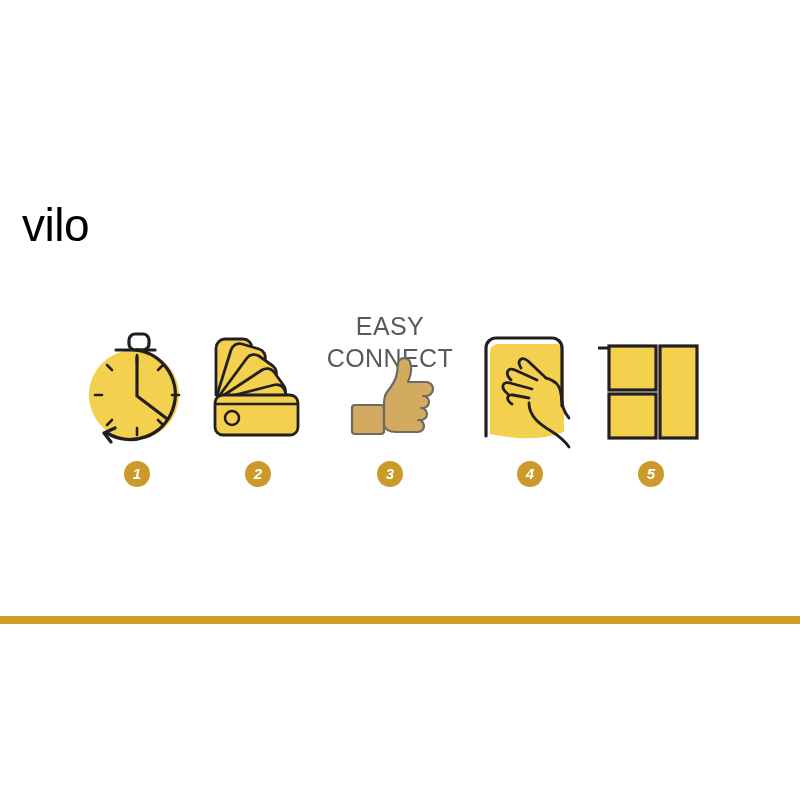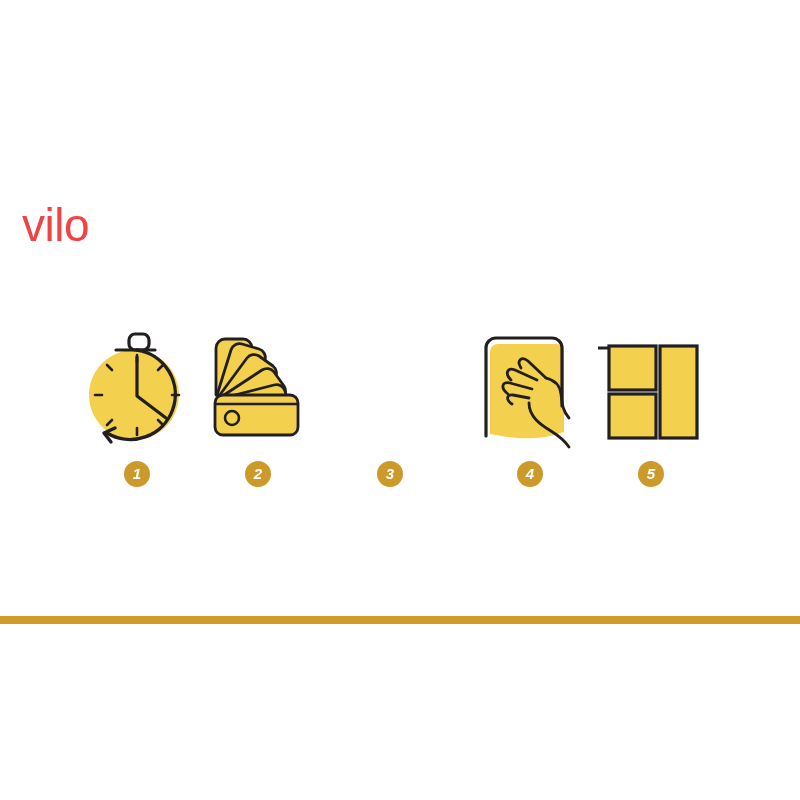--- a/index.html
+++ b/index.html
@@ -21,21 +21,21 @@
     left: 22px;
     top: 197px;
     width: 130px;
     height: 56px;
   }
   .brand-text {
     font-family: "Liberation Sans", sans-serif;
     font-size: 46px;
     font-weight: 400;
     letter-spacing: -0.5px;
-    color: #ef4444;
+    color: #000000;
     line-height: 56px;
   }
 
   
   .steps {
     position: absolute;
     left: 0;
     top: 300px;
     width: 800px;
     height: 200px;
@@ -153,20 +153,30 @@
         </g>
         <rect x="23" y="95" width="83" height="40" rx="8" fill="#f3d14e" stroke="#231f20" stroke-width="2.8"></rect>
         <line x1="24" y1="104" x2="105" y2="104" stroke="#231f20" stroke-width="2.4"></line>
         <circle cx="40" cy="118" r="7" fill="#f3d14e" stroke="#231f20" stroke-width="2.6"></circle>
       </svg>
     </div>
     <div class="badge">2</div>
   </div>
 
   <div class="step step-3">
+    <div class="step-art">
+      <div class="easy-connect">EASY
+CONNECT</div>
+      <svg viewBox="0 0 132 145" xmlns="http://www.w3.org/2000/svg">
+        <g fill="#d3ab60" stroke="#6e6a63" stroke-width="2.2" stroke-linejoin="round">
+          <path d="M60 108 L60 131 a3 3 0 0 1 -3 3 L31 134 a3 3 0 0 1 -3 -3 L28 108 a3 3 0 0 1 3 -3 l26 0 a3 3 0 0 1 3 3 z"></path>
+          <path d="M60 110 c0 -9 0 -14 3 -18 c5 -6 9 -12 10 -19 c1 -5 0 -9 2 -12 c2 -4 9 -4 11 1 c2 5 1 13 -2 20 l18 0 a7 7 0 0 1 0 14 l-3 0 a6 6 0 0 1 0 12 l-2 0 a6 6 0 0 1 0 12 l-3 0 a6 6 0 0 1 0 12 l-22 0 c-7 0 -12 -3 -12 -8 z"></path>
+        </g>
+      </svg>
+    </div>
     <div class="badge">3</div>
   </div>
 
   <div class="step step-4">
     <div class="step-art">
       <svg viewBox="0 0 132 145" xmlns="http://www.w3.org/2000/svg">
         <path d="M26 52 a8 8 0 0 1 8 -8 l58 0 a8 8 0 0 1 8 8 l0 80 c-28 10 -52 6 -74 2 z" fill="#f3d14e"></path>
         <path d="M22 136 L22 48 a10 10 0 0 1 10 -10 l56 0 a10 10 0 0 1 10 10 l0 58" fill="none" stroke="#231f20" stroke-width="3.2" stroke-linecap="round"></path>
         <g fill="none" stroke="#231f20" stroke-width="2.8" stroke-linecap="round" stroke-linejoin="round">
           <path d="M48 104 c-6 -4 -6 -10 1 -9 l16 3"></path>

